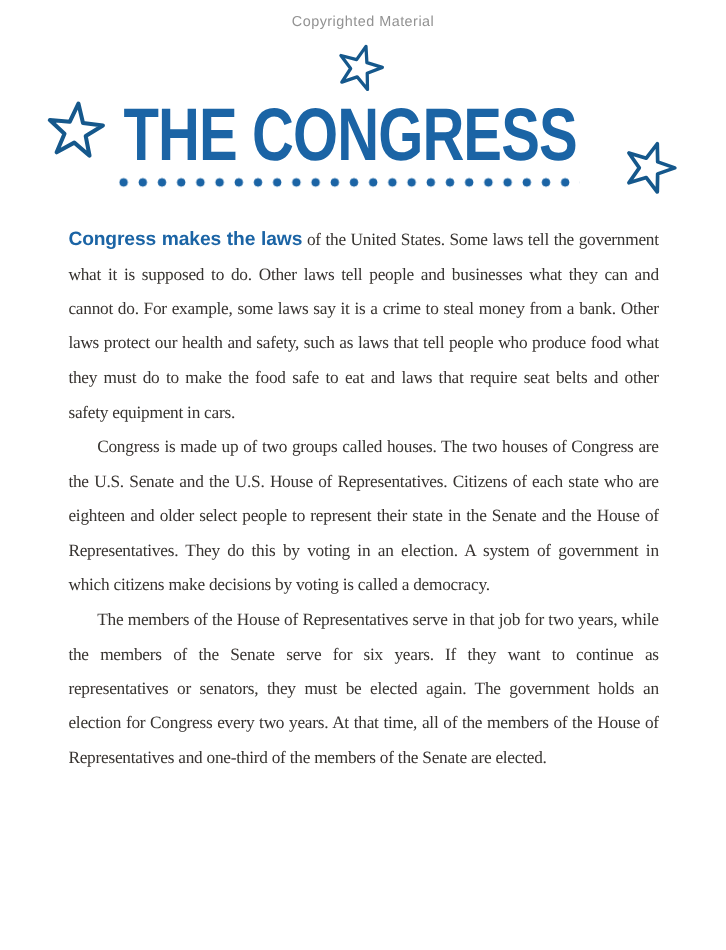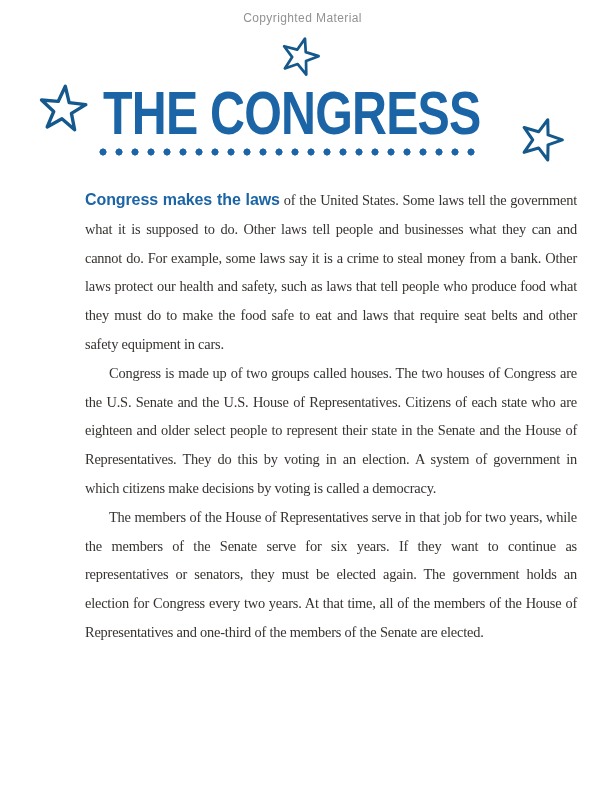--- a/index.html
+++ b/index.html
@@ -52,21 +52,20 @@
     background-repeat:repeat-x;
   }
 
   .body-text{
     position:absolute;left:57px;top:186px;width:492px;
     color:var(--text);
     font-size:14.4px;
     line-height:28.8px;
     letter-spacing:-0.2px;
     text-align:justify;
-    margin-left:28px;
   }
   .para{margin:0;}
   .para.indent{text-indent:24px;}
   .seg-lead{
     font-family:"Liberation Sans",sans-serif;
     font-weight:bold;
     color:var(--blue);
     font-size:16px;
     letter-spacing:-0.1px;
   }

